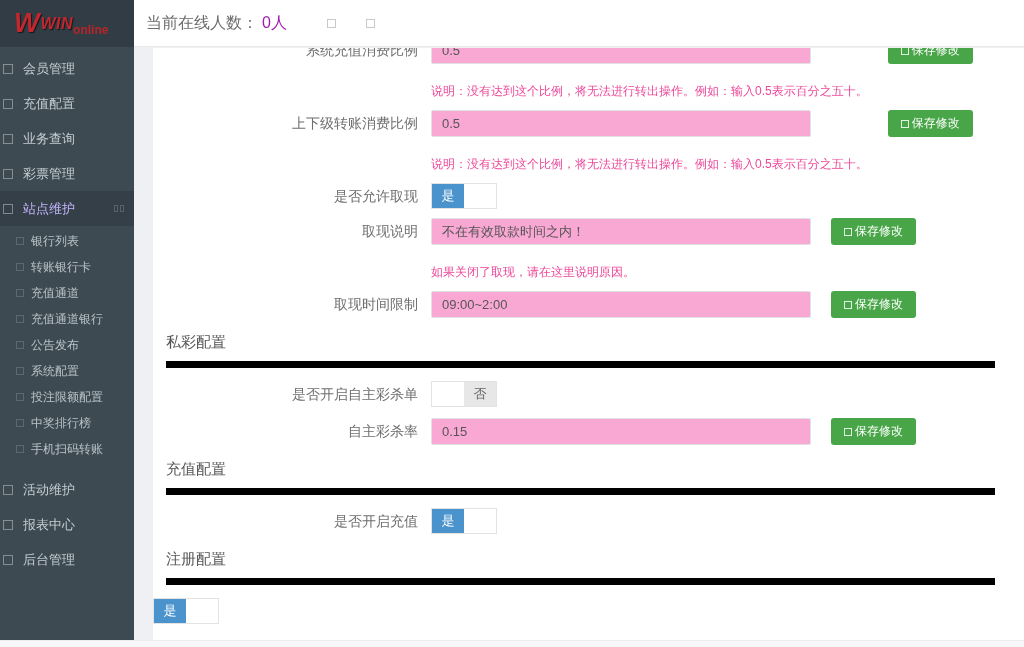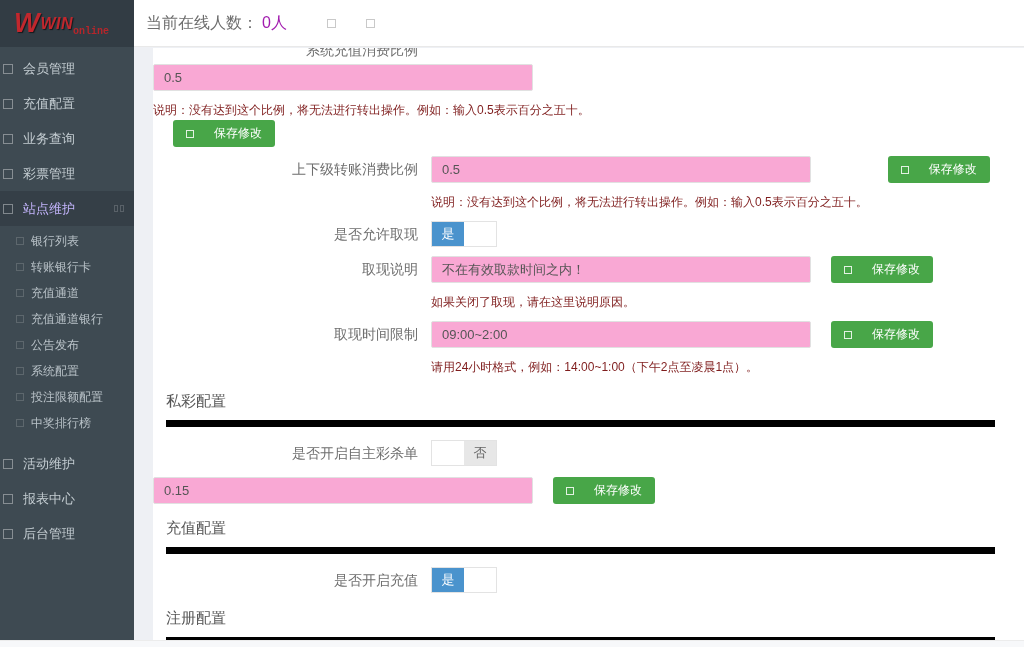--- a/index.html
+++ b/index.html
@@ -7,21 +7,21 @@
   body { font-family:"Liberation Sans","DejaVu Sans",sans-serif; background:#f7f8fa; }
   .page { position:relative; width:1024px; height:647px; background:#f7f8fa; overflow:hidden; }
 
   
   .sidebar { position:absolute; left:0; top:0; width:134px; height:640px; background:#3e4a52; }
   .logo-area { height:47px; background:#323c44; display:flex; align-items:center; padding-left:14px; cursor:pointer; overflow:hidden; }
   .logo-mark { color:#c1272d; font-size:27px; font-weight:bold; font-style:italic; line-height:1;
                text-shadow:1px 1px 1px #14181c; margin-right:1px; }
   .logo-brand { color:#c1272d; font-size:16px; font-weight:bold; font-style:italic; letter-spacing:0.5px;
                 text-shadow:1px 1px 1px #14181c; }
-  .logo-suffix { color:#b5262b; font-size:10px; font-weight:bold; align-self:flex-end; margin-bottom:10px;font-family:Liberation Mono, monospace; }
+  .logo-suffix { color:#b5262b; font-size:12px; font-weight:bold; align-self:flex-end; margin-bottom:10px; }
   .nav { padding-top:4px; }
   .nav-item { height:35px; display:flex; align-items:center; padding-left:3px; color:#c3ccd1; font-size:13px; cursor:pointer; position:relative; }
   .nav-item .nav-icon { width:10px; height:10px; border:1px solid rgba(255,255,255,0.38); margin-right:10px; flex:0 0 auto; }
   .nav-item.active { background:#353f47; color:#c4b5fd; }
   .nav-caret { position:absolute; right:10px; display:inline-flex; gap:2px; }
   .nav-caret i { width:4px; height:7px; border:1px solid rgba(255,255,255,0.18); display:inline-block; }
   .subnav { padding:2px 0 2px 0; }
   .sub-item { height:26px; display:flex; align-items:center; padding-left:16px; color:#b9c2c8; font-size:12px; cursor:pointer; }
   .sub-item .sub-icon { width:8px; height:8px; border:1px solid rgba(255,255,255,0.16); margin-right:7px; flex:0 0 auto; }
 
@@ -34,37 +34,37 @@
   .ph-icon.p1 { margin-left:40px; }
   .ph-icon.p2 { margin-left:30px; }
 
   
   .main-bg { position:absolute; left:134px; top:47px; right:0; bottom:0; background:#eef0f4; }
   .content-card { position:absolute; left:153px; top:48px; right:0; bottom:7px; background:#fff; overflow:hidden;
                   padding-right:16px; }
   .bottom-strip { position:absolute; left:0; right:0; bottom:0; height:7px; background:#f7f8fa; border-top:1px solid #ececec; }
 
   .form-row { display:flex; align-items:flex-start; margin-bottom:9px; }
-  .form-row.first { margin-top:-11px;flex-direction:column; }
+  .form-row.first { margin-top:-11px; }
   .f-label { width:278px; flex:0 0 auto; text-align:right; padding-right:13px; font-size:14px; color:#6e6e6e; line-height:27px; }
   .f-main { flex:0 0 auto; }
   .f-input { width:380px; height:27px; border:1px solid #e1e1e1; border-radius:2px; font-size:13px; color:#555;
              padding:0 10px; outline:none; font-family:"Liberation Sans","DejaVu Sans",sans-serif; background:#f9a8d4; }
-  .f-help { font-size:12px; color:#7f1d1d; margin-top:12px; margin-bottom:3px; line-height:14px; }
+  .f-help { font-size:12px; color:#ec4899; margin-top:20px; margin-bottom:3px; line-height:14px; }
 
   .toggle { display:inline-flex; width:66px; height:26px; border:1px solid #e3e3e3; background:#fff; cursor:pointer; }
   .toggle .half { width:50%; display:flex; align-items:center; justify-content:center; font-size:13px; }
   .toggle.on .half.left { background:#4a93cd; color:#fff; }
   .toggle.on .half.right { background:#fff; }
   .toggle.off .half.left { background:#fff; }
   .toggle.off .half.right { background:#e7e7e7; color:#666; }
   .toggle-row { margin-bottom:8px; }
 
   .save-btn { margin-left:20px; height:27px; background:#48a648; color:#fff; border:none; border-radius:3px;
-              padding:0 13px; font-size:12px; display:inline-flex; align-items:center; gap:20px; cursor:pointer;
+              padding:0 13px; font-size:12px; display:inline-flex; align-items:center; gap:3px; cursor:pointer;
               font-family:"Liberation Sans","DejaVu Sans",sans-serif; }
   .save-icon { width:8px; height:8px; border:1px solid rgba(255,255,255,0.85); display:inline-block; }
 
   .section-title { font-size:15px; color:#565656; margin:15px 13px 13px 13px; padding-bottom:9px; border-bottom:7px solid #000000; }
 </style>
 </head>
 <body>
 
 <div class="page">
 
@@ -124,20 +124,24 @@
           <span class="sub-icon"></span>
           <span>系统配置</span>
         </div>
         <div class="sub-item">
           <span class="sub-icon"></span>
           <span>投注限额配置</span>
         </div>
         <div class="sub-item">
           <span class="sub-icon"></span>
           <span>中奖排行榜</span>
+        </div>
+        <div class="sub-item">
+          <span class="sub-icon"></span>
+          <span>手机扫码转账</span>
         </div>
       </div>
       <div class="nav-item" style="margin-top:8px;font-family:Liberation Mono, monospace;">
         <span class="nav-icon"></span>
         <span>活动维护</span>
       </div>
       <div class="nav-item">
         <span class="nav-icon"></span>
         <span>报表中心</span>
       </div>
@@ -202,41 +206,41 @@
       <button class="save-btn">
         <span class="save-icon"></span>
         <span>保存修改</span>
       </button>
     </div>
 
     <div class="form-row">
       <label class="f-label">取现时间限制</label>
       <div class="f-main">
         <input class="f-input" value="09:00~2:00" style="">
-        <div class="f-help">请用24小时格式，例如：14:00~1:00（下午2点至凌晨1点）。</div>
       </div>
       <button class="save-btn">
         <span class="save-icon"></span>
         <span>保存修改</span>
       </button>
     </div>
 
     <div class="section-title">私彩配置</div>
 
     <div class="form-row toggle-row">
       <label class="f-label">是否开启自主彩杀单</label>
       <div class="f-main">
         <div class="toggle off">
           <span class="half left"></span>
           <span class="half right">否</span>
         </div>
       </div>
     </div>
 
     <div class="form-row">
+      <label class="f-label">自主彩杀率</label>
       <div class="f-main">
         <input class="f-input" value="0.15" style="">
       </div>
       <button class="save-btn">
         <span class="save-icon"></span>
         <span>保存修改</span>
       </button>
     </div>
 
     <div class="section-title">充值配置</div>

